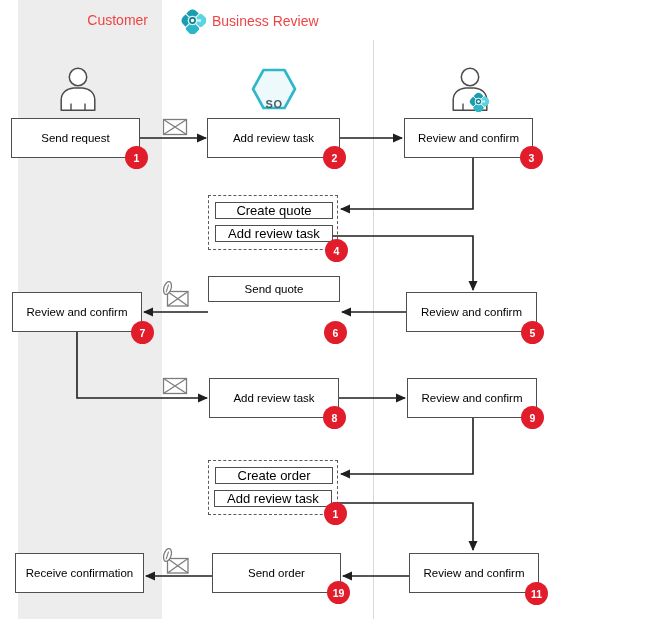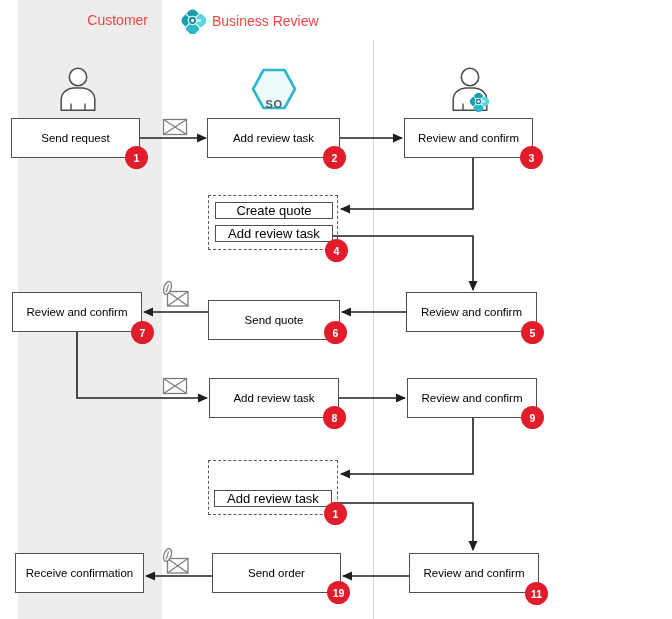--- a/index.html
+++ b/index.html
@@ -143,35 +143,38 @@
   <div class="node small" style="left:215px;top:202px;width:118px;height:17px;">
     <span>Create quote</span>
   </div>
   <div class="node small" style="left:215px;top:225px;width:118px;height:17px;">
     <span>Add review task</span>
   </div>
 
   <div class="node" style="left:12px;top:292px;width:130px;height:40px;">
     <span>Review and confirm</span>
   </div>
-  <div class="node" style="left:208px;top:300px;width:132px;height:40px;">
+  <div class="node" style="left:208px;top:276px;width:132px;height:26px;">
     <span>Send quote</span>
   </div>
   <div class="node" style="left:406px;top:292px;width:131px;height:40px;">
     <span>Review and confirm</span>
   </div>
 
   <div class="node" style="left:209px;top:378px;width:130px;height:40px;">
     <span>Add review task</span>
   </div>
   <div class="node" style="left:407px;top:378px;width:130px;height:40px;">
     <span>Review and confirm</span>
   </div>
 
   <div class="group" style="left:208px;top:460px;width:130px;height:55px;"></div>
+  <div class="node small" style="left:215px;top:467px;width:118px;height:17px;">
+    <span>Create order</span>
+  </div>
   <div class="node small" style="left:214px;top:490px;width:118px;height:17px;">
     <span>Add review task</span>
   </div>
 
   <div class="node" style="left:212px;top:553px;width:129px;height:40px;">
     <span>Send order</span>
   </div>
   <div class="node" style="left:15px;top:553px;width:129px;height:40px;">
     <span>Receive confirmation</span>
   </div>

